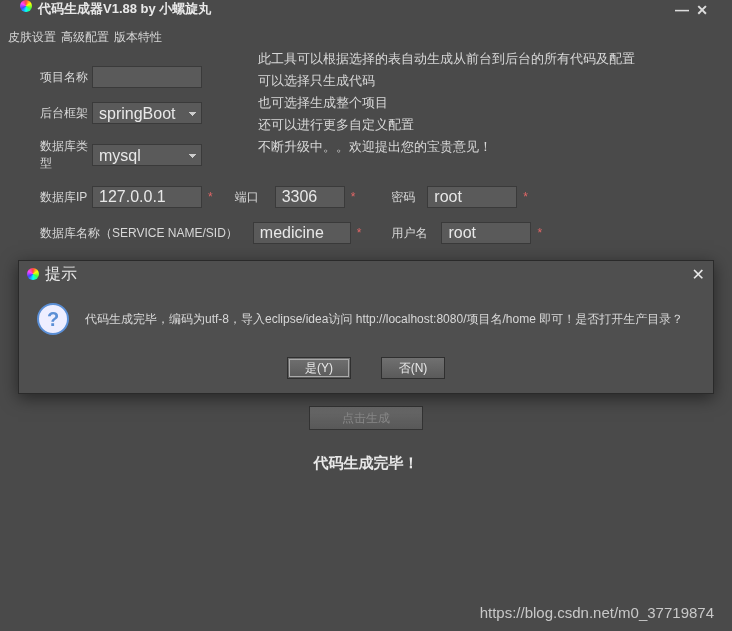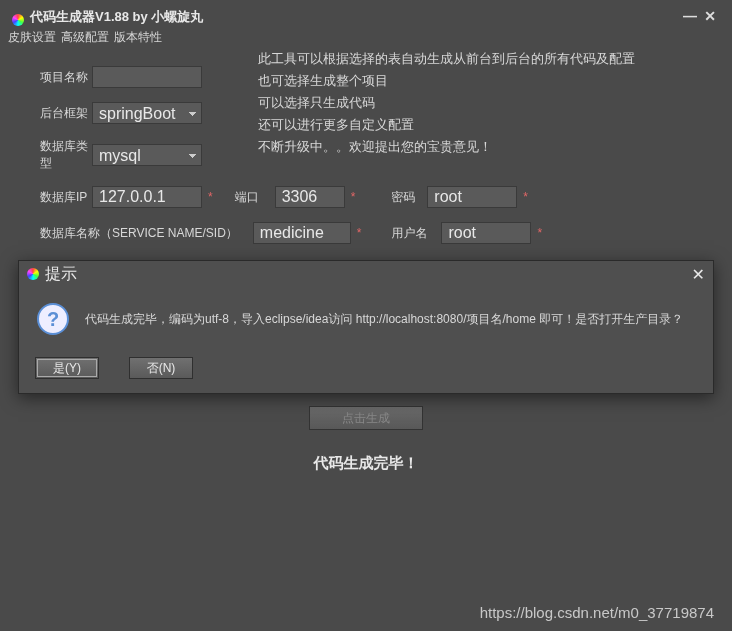--- a/index.html
+++ b/index.html
@@ -1,17 +1,17 @@
 <!DOCTYPE html>
 <html><head>
 <meta charset="utf-8">
 <style>
 *{box-sizing:border-box;margin:0;padding:0;font-family:"Microsoft YaHei",sans-serif}
 body{background:#4a4a4a;width:732px;height:631px;overflow:hidden;position:relative;color:#ccc;font-size:12px}
-.titlebar{height:26px;display:flex;align-items:flex-end;padding:0 12px;color:#e8e8e8;font-size:13px;font-weight:bold}
+.titlebar{height:26px;display:flex;align-items:flex-start;padding:0 20px;color:#e8e8e8;font-size:13px;font-weight:bold}
 .titlebar .logo{width:12px;height:12px;border-radius:50%;background:conic-gradient(#f44,#ff0,#4f4,#0ff,#44f,#f4f,#f44);margin-right:6px}
 .titlebar .spacer{flex:1}
 .titlebar .wbtn{width:20px;height:20px;display:flex;align-items:center;justify-content:center;color:#ddd;cursor:pointer;font-size:14px}
 .menubar{height:22px;display:flex;align-items:center;padding-left:8px;gap:5px;color:#d6d6d6;font-size:12px}
 .menubar span{cursor:pointer}
 .content{padding:18px 10px 0 10px;position:relative}
 .row{display:flex;align-items:center;margin-bottom:14px}
 .label{width:82px;text-align:left;padding-left:30px;color:#d8d8d8}
 .label2{width:76px;text-align:right;padding-right:8px;color:#d8d8d8}
 .input,.select{background:#5a5a5a;border:1px solid #3a3a3a;color:#e8e8e8;height:22px;padding:0 6px;font-size:16px}
@@ -26,21 +26,21 @@
 .center{display:flex;justify-content:center;margin-top:18px}
 .status{text-align:center;color:#e8e8e8;font-size:15px;font-weight:bold;margin-top:24px}
 .watermark{position:absolute;right:18px;bottom:10px;color:#c8c8c8;font-size:15px}
 
 .modal{position:absolute;left:18px;top:260px;width:696px;background:#4f4f4f;border:1px solid #2a2a2a;box-shadow:0 4px 16px rgba(0,0,0,.5)}
 .modal .mtitle{height:26px;display:flex;align-items:center;padding:0 8px;color:#e8e8e8;font-size:16px}
 .modal .mtitle .logo{width:12px;height:12px;border-radius:50%;background:conic-gradient(#f44,#ff0,#4f4,#0ff,#44f,#f4f,#f44);margin-right:6px}
 .modal .mtitle .spacer{flex:1}
 .modal .mbody{display:flex;align-items:center;padding:16px 18px;color:#d8d8d8;font-size:12px}
 .qicon{width:32px;height:32px;border-radius:50%;border:2px solid #5b8fd6;display:flex;align-items:center;justify-content:center;color:#5b8fd6;font-size:20px;font-weight:bold;margin-right:16px;flex-shrink:0;background:#eef}
-.modal .mbtns{display:flex;justify-content:flex-start;gap:30px;padding:6px 16px 14px}
+.modal .mbtns{display:flex;justify-content:center;gap:30px;padding:6px 16px 14px}
 .mbtn{background:linear-gradient(#707070,#5a5a5a);border:1px solid #2f2f2f;color:#e8e8e8;height:22px;width:64px;cursor:pointer;font-size:12px}
 .mbtn.focus{outline:1px solid #aaa;outline-offset:-3px}
 .triple{display:flex;align-items:center;padding-left:30px;margin-bottom:14px}
 .triple .group{display:flex;align-items:center;margin-right:40px}
 .triple .glabel{color:#d8d8d8;margin-right:8px}
 .select-sm{width:90px}
 </style>
 </head>
 <body>
 
@@ -54,22 +54,22 @@
 
 <div class="menubar">
   <span>皮肤设置</span>
   <span>高级配置</span>
   <span>版本特性</span>
 </div>
 
 <div class="content">
   <div class="desc">
     <div>此工具可以根据选择的表自动生成从前台到后台的所有代码及配置</div>
+    <div>可以选择只生成代码</div>
     <div>也可选择生成整个项目</div>
-    <div>可以选择只生成代码</div>
     <div>还可以进行更多自定义配置</div>
     <div>不断升级中。。欢迎提出您的宝贵意见！</div>
   </div>
 
   <div class="row">
     <span class="label">项目名称</span>
     <input class="input" value="" style="">
   </div>
 
   <div class="row">

